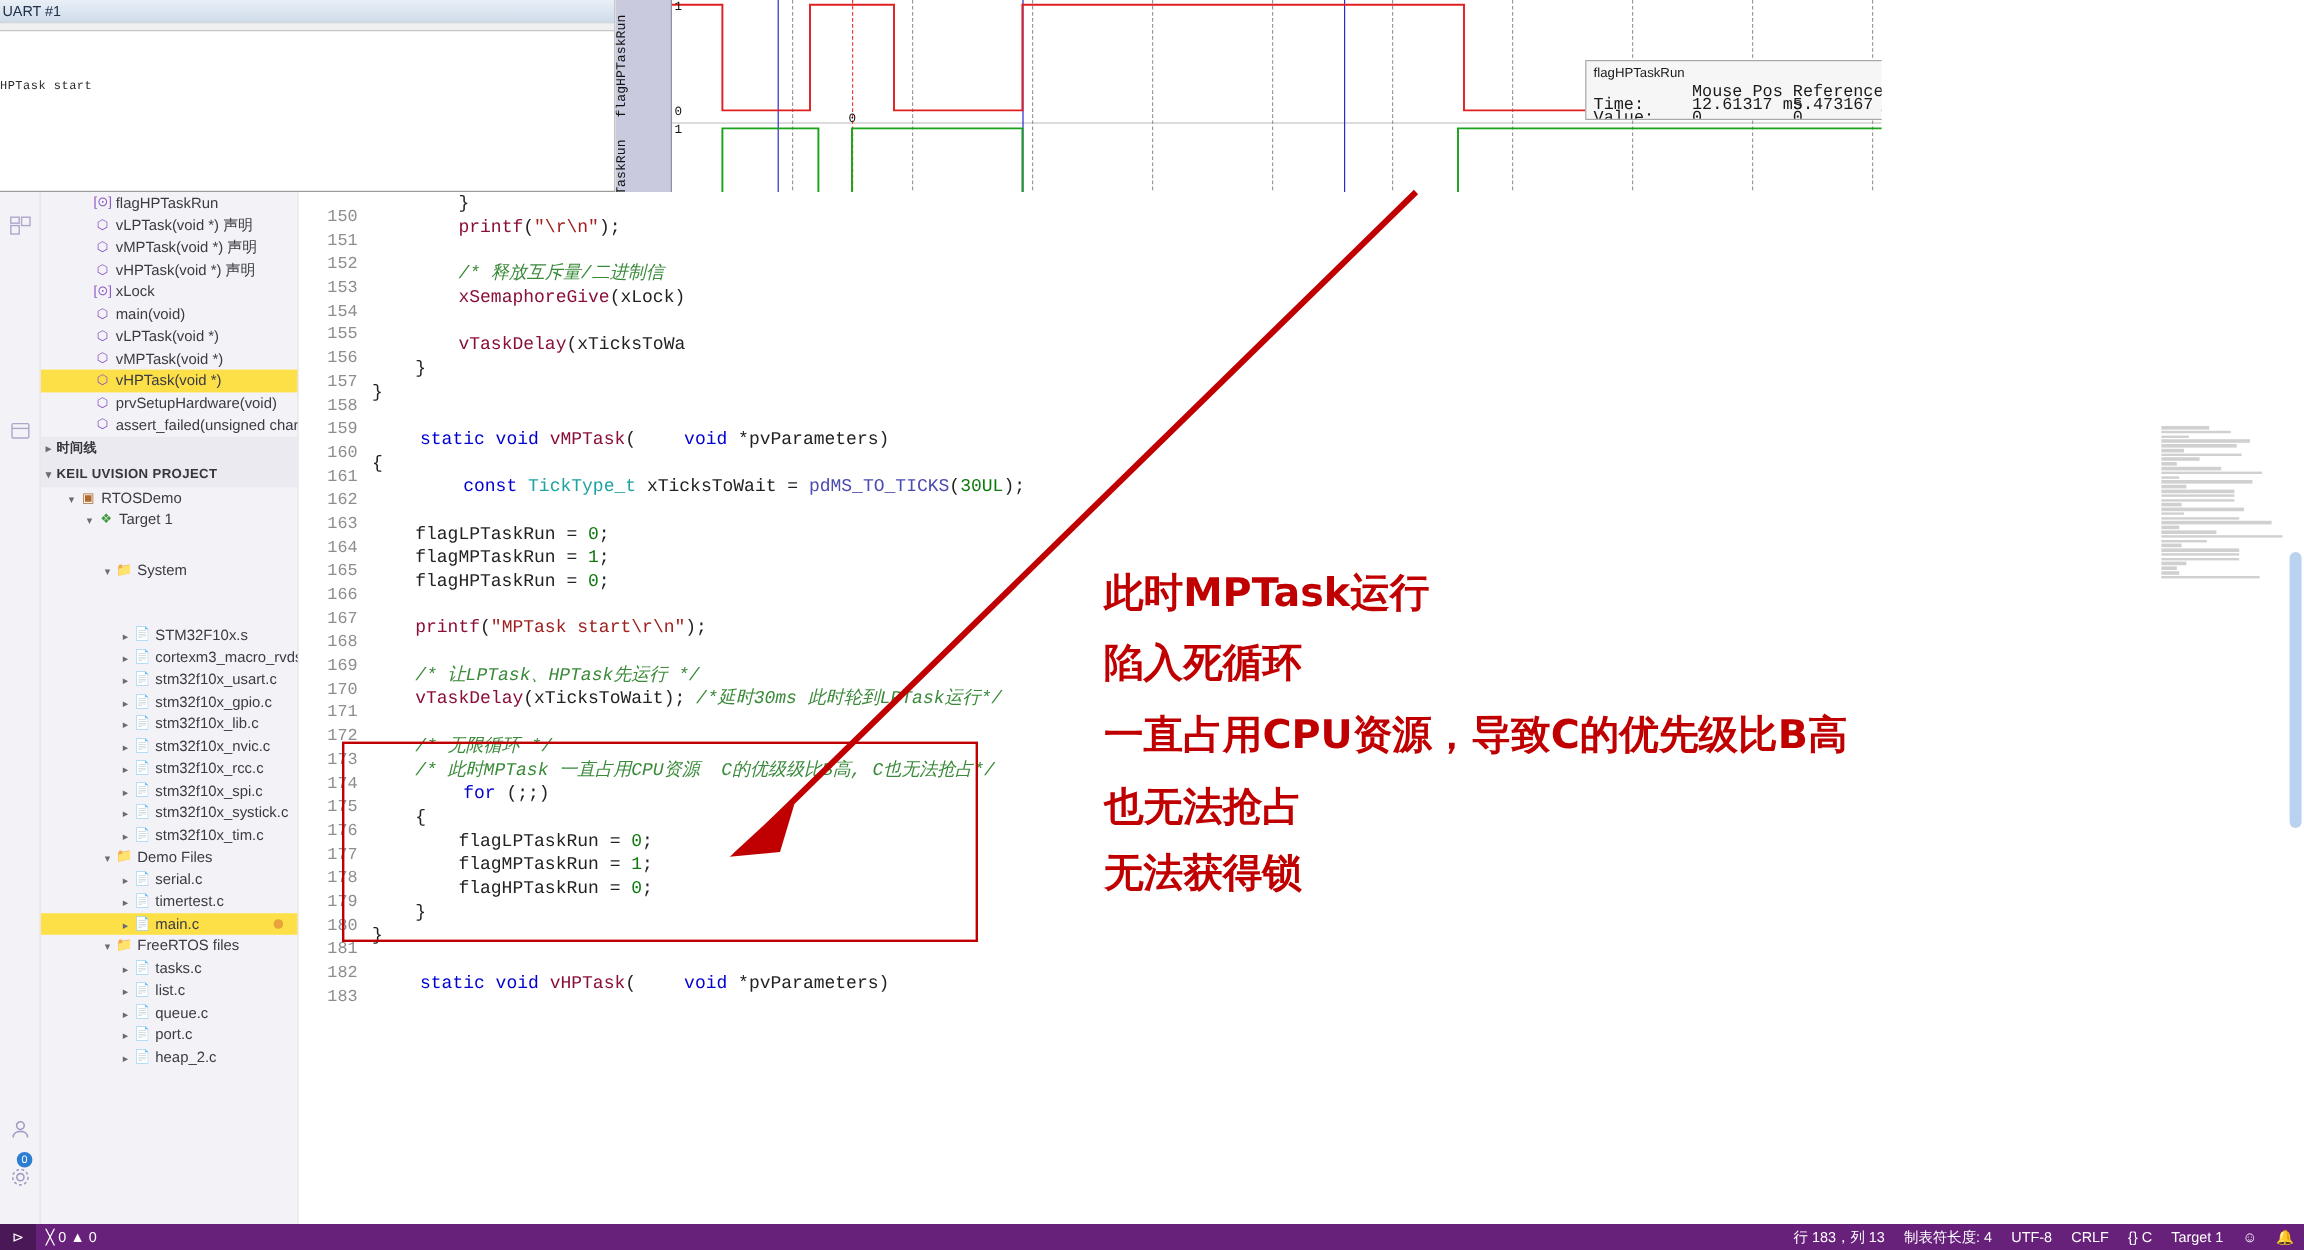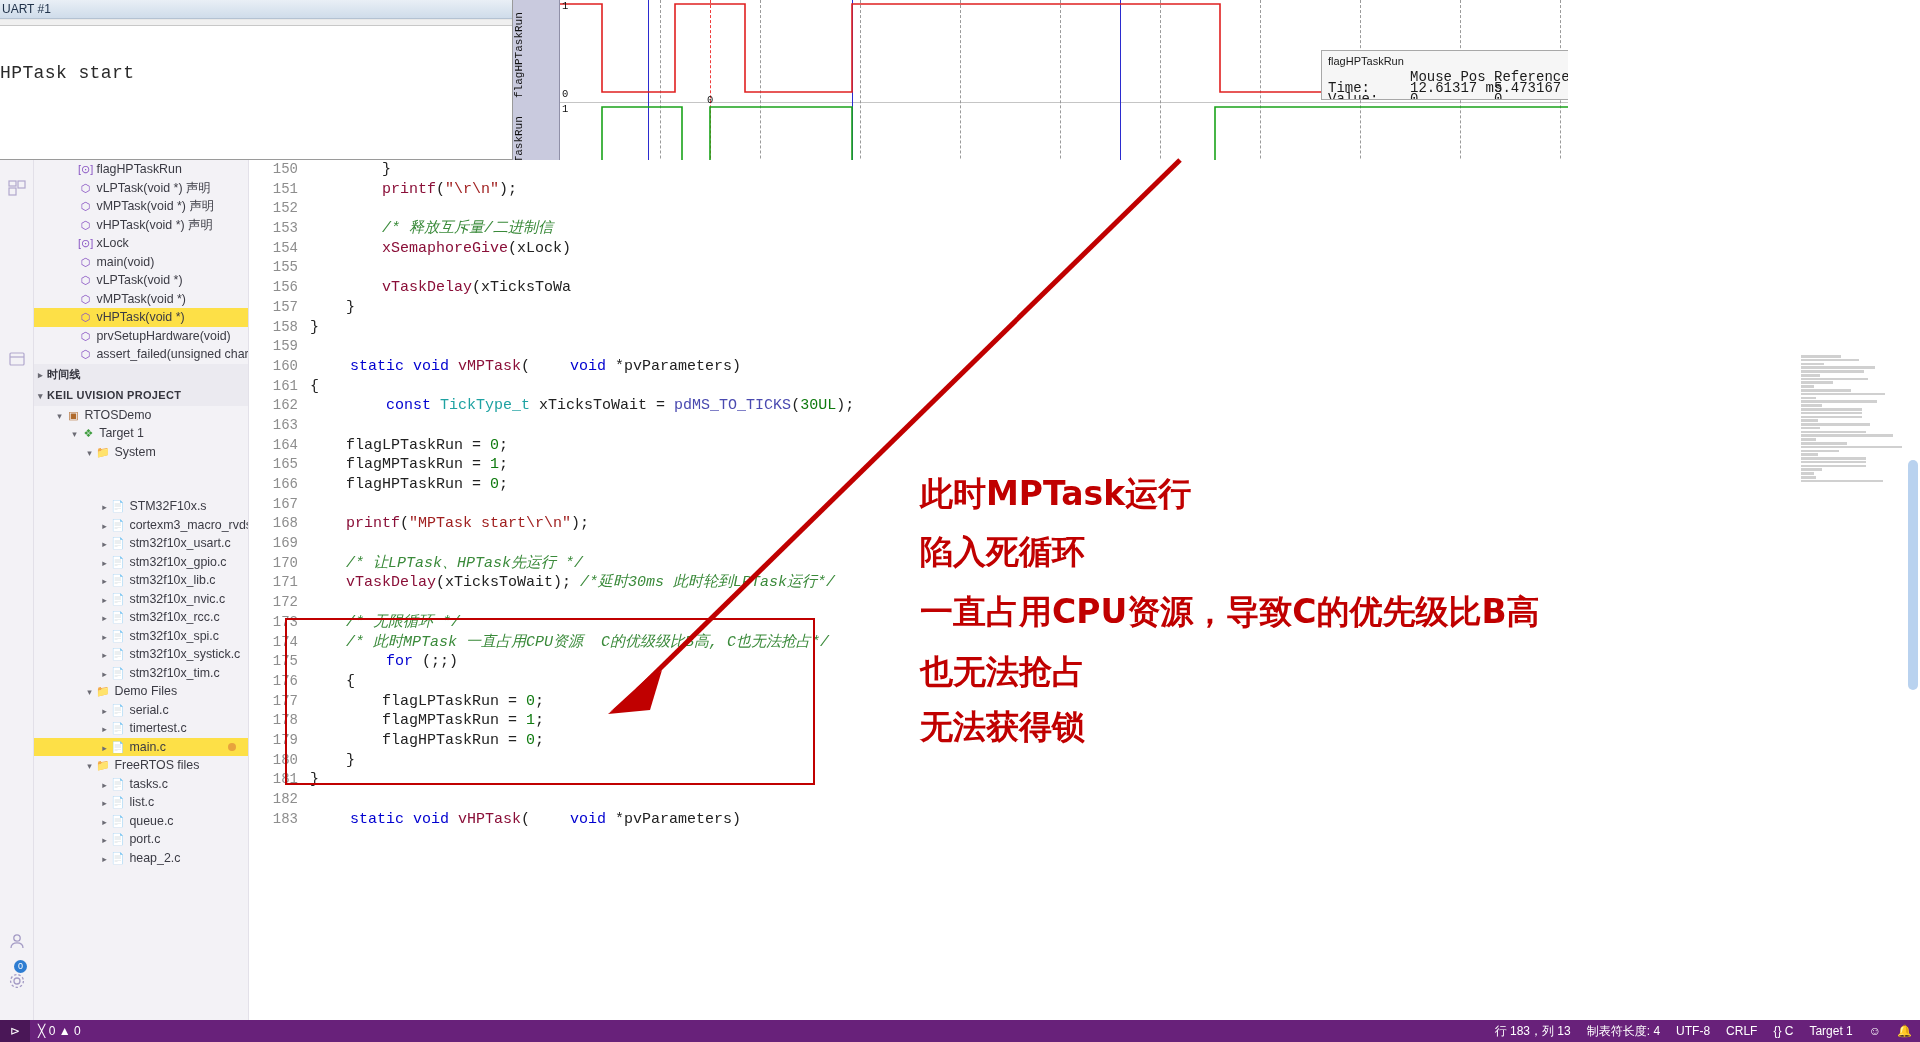--- a/index.html
+++ b/index.html
@@ -18,21 +18,21 @@
     overflow: hidden;
   }
   .uart-title {
     height: 19px; background: linear-gradient(#e9eff6,#cfdcea);
     border-bottom: 1px solid #b4c2d2;
     font-size: 12px; color: #20324a; padding: 2px 0 0 2px; white-space: nowrap;
   }
   .uart-sep { height: 7px; background:#f0f0f0; border-bottom:1px solid #c8c8c8; border-top:1px solid #e8e8e8;}
   .uart-body {
     font-family: "Liberation Mono", "DejaVu Sans Mono", monospace;
-    font-size: 18px; line-height: 18px; color: #2a2a2a;
+    font-size: 10px; line-height: 18px; color: #2a2a2a;
     padding: 2px 0 0 0; letter-spacing: 0.4px; white-space: pre;
   }
   .uart-body div { height: 18px; overflow: hidden; }
 
   
   .la-win {
     position: absolute; left: 513px; top: 0; width: 1055px; height: 358px;
     background: #ffffff; border-bottom: 1px solid #8a8a8a; overflow: hidden;
   }
   .la-canvas { position: absolute; left: 0; top: 0; width: 1055px; height: 314px; background: #fff; }
@@ -103,21 +103,21 @@
   .sec-head { font-size: 11px; font-weight: bold; letter-spacing: .3px; color: #35353e; height: 21px; line-height: 21px; background:#ebeaf0;}
   .sym-ico { color: #8a56c4; font-size: 11px; }
   .modified-dot { position: absolute; right: 12px; top: 5px; width: 8px; height: 8px; border-radius: 50%; background: #e8a33d; }
 
   
   .editor {
     position: absolute; left: 249px; top: 160px; right: 0; bottom: 22px;
     background: #ffffff; overflow: hidden;
   }
   .gutter {
-    position: absolute; left: 0; top: 0; width: 57px; bottom: 0; background: #fff;
+    position: absolute; left: 0; top: 12px; width: 57px; bottom: 0; background: #fff;
     font-family: "Liberation Mono", "DejaVu Sans Mono", monospace; font-size: 14px; color: #8d8d8d;
     text-align: right;
   }
   .gut-num { height: 19.7px; line-height: 19.7px; padding-right: 8px; }
   .code {
     position: absolute; left: 57px; top: 0; right: 0; bottom: 0;
     font-family: "Liberation Mono", "DejaVu Sans Mono", monospace; font-size: 15px;
     white-space: pre; color: #222;
   }
   .cl { height: 19.7px; line-height: 19.7px; padding-left: 4px; }
@@ -325,21 +325,21 @@
       </div>
     <div class="sb-row sec-head">
       <span class="chev">▸</span><span>时间线</span>
     </div>
     <div class="sb-row sec-head">
       <span class="chev">▾</span><span>KEIL UVISION PROJECT</span>
     </div>
     <div id="project-tree">
         <div class="sb-row" style="padding-left: 19px;"><span class="chev">▾</span><span class="sb-ico" style="color: rgb(176, 106, 44); font-size: 11px;">▣</span><span> RTOSDemo</span></div>
         <div class="sb-row" style="padding-left: 34px;"><span class="chev">▾</span><span class="sb-ico" style="color: rgb(63, 157, 63); font-size: 11px;">❖</span><span> Target 1</span></div>
-        <div class="sb-row" style="padding-left: 49px;"><span class="chev">▾</span><span class="sb-ico" style="color: rgb(217, 164, 65); font-size: 11px;">📁</span><span> System</span></div>
+        <div class="sb-row" style="padding-left: 49px; margin-top: 23px;"><span class="chev">▾</span><span class="sb-ico" style="color: rgb(217, 164, 65); font-size: 11px;">📁</span><span> System</span></div>
         <div class="sb-row" style="padding-left: 64px; margin-top: 36px;"><span class="chev">▸</span><span class="sb-ico" style="color: rgb(122, 122, 122); font-size: 11px;">📄</span><span> STM32F10x.s</span></div>
         <div class="sb-row" style="padding-left: 64px;"><span class="chev">▸</span><span class="sb-ico" style="color: rgb(122, 122, 122); font-size: 11px;">📄</span><span> cortexm3_macro_rvds.s</span></div>
         <div class="sb-row" style="padding-left: 64px;"><span class="chev">▸</span><span class="sb-ico" style="color: rgb(122, 122, 122); font-size: 11px;">📄</span><span> stm32f10x_usart.c</span></div>
         <div class="sb-row" style="padding-left: 64px;"><span class="chev">▸</span><span class="sb-ico" style="color: rgb(122, 122, 122); font-size: 11px;">📄</span><span> stm32f10x_gpio.c</span></div>
         <div class="sb-row" style="padding-left: 64px;"><span class="chev">▸</span><span class="sb-ico" style="color: rgb(122, 122, 122); font-size: 11px;">📄</span><span> stm32f10x_lib.c</span></div>
         <div class="sb-row" style="padding-left: 64px;"><span class="chev">▸</span><span class="sb-ico" style="color: rgb(122, 122, 122); font-size: 11px;">📄</span><span> stm32f10x_nvic.c</span></div>
         <div class="sb-row" style="padding-left: 64px;"><span class="chev">▸</span><span class="sb-ico" style="color: rgb(122, 122, 122); font-size: 11px;">📄</span><span> stm32f10x_rcc.c</span></div>
         <div class="sb-row" style="padding-left: 64px;"><span class="chev">▸</span><span class="sb-ico" style="color: rgb(122, 122, 122); font-size: 11px;">📄</span><span> stm32f10x_spi.c</span></div>
         <div class="sb-row" style="padding-left: 64px;"><span class="chev">▸</span><span class="sb-ico" style="color: rgb(122, 122, 122); font-size: 11px;">📄</span><span> stm32f10x_systick.c</span></div>
         <div class="sb-row" style="padding-left: 64px;"><span class="chev">▸</span><span class="sb-ico" style="color: rgb(122, 122, 122); font-size: 11px;">📄</span><span> stm32f10x_tim.c</span></div>

